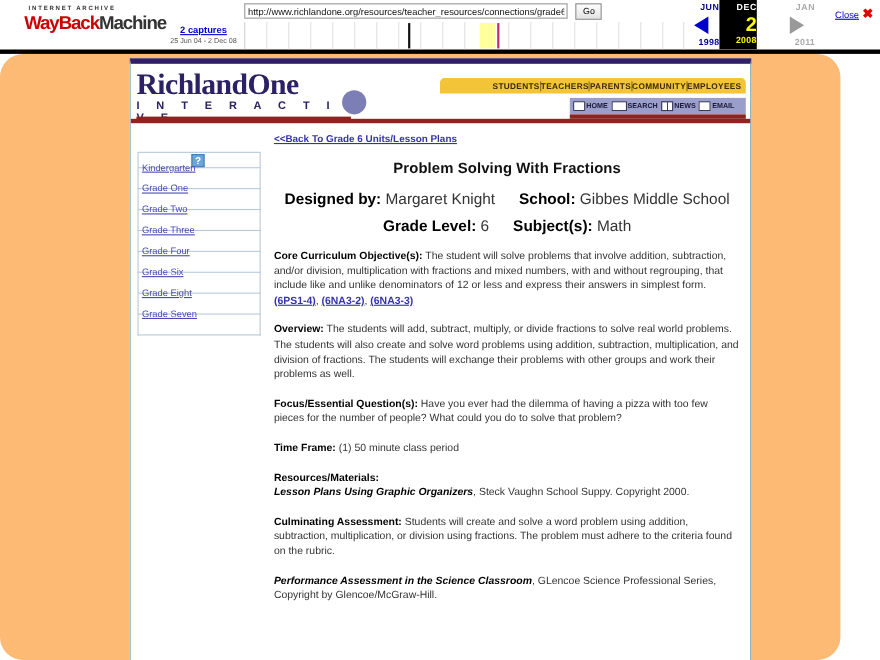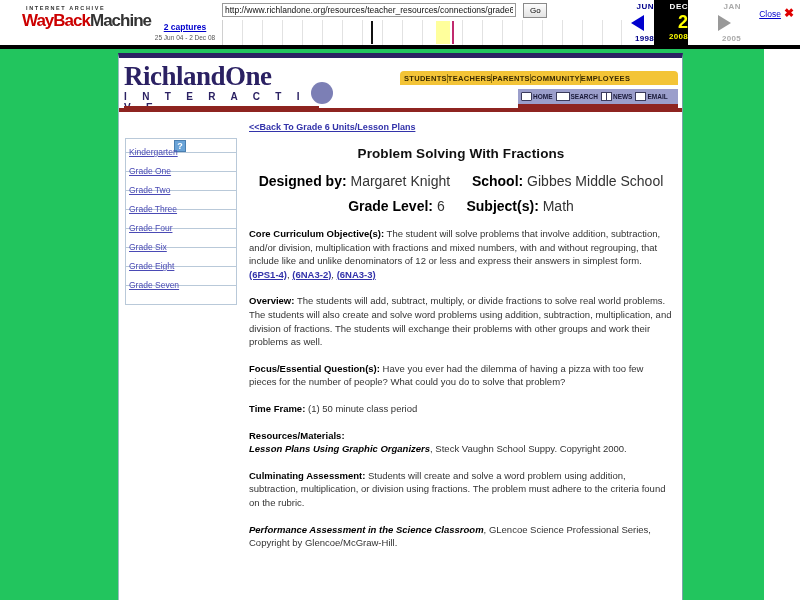--- a/index.html
+++ b/index.html
@@ -207,22 +207,23 @@
     margin-left: 3px;
   }
   #wb-close-row { margin-bottom: 20px; }
 
   
   #page-wrap {
     position: absolute;
     left: 0; top: 49px;
     width: 764px;
     height: 551px;
-    background: #22c55e;
+    background: #fdba74;
     overflow: hidden;
+    border-radius: 21px;
   }
 
   #site {
     position: absolute;
     left: 118px; top: 4px;
     width: 565px;
     height: 560px;
     border-top: 5px solid #2b2163;
     border-left: 1px solid #9bbdc1;
     border-right: 1px solid #7aa3a8;
@@ -273,21 +274,21 @@
 
   #topnav {
     position: absolute;
     left: 281px; top: 13px;
     width: 278px;
     height: 14px;
     background: #f3c437;
     border-radius: 4px 4px 0 0;
     display: flex;
     align-items: center;
-    justify-content: flex-start;
+    justify-content: flex-end;
     padding: 0 4px;
     box-sizing: border-box;
   }
   .topnav-item {
     font-size: 7.5px;
     font-weight: bold;
     color: #3a2a00;
     letter-spacing: .3px;
     cursor: pointer;
   }
@@ -500,21 +501,21 @@
       <div class="dn-year">1998</div>
     </div>
     <div class="dn-col dn-cur">
       <div class="dn-month">DEC</div>
       <div class="dn-day">2</div>
       <div class="dn-year">2008</div>
     </div>
     <div class="dn-col dn-next">
       <div class="dn-month">JAN</div>
       <div class="arrow-right"></div>
-      <div class="dn-year">2005</div>
+      <div class="dn-year">2011</div>
     </div>
   </div>
 
   <div id="wb-right">
     <div id="wb-close-row">
       <span class="wb-link">Close</span><span class="wb-x">✖</span>
     </div>
     <div>
       <span class="wb-link">Help</span><span class="wb-q">?</span>
     </div>

